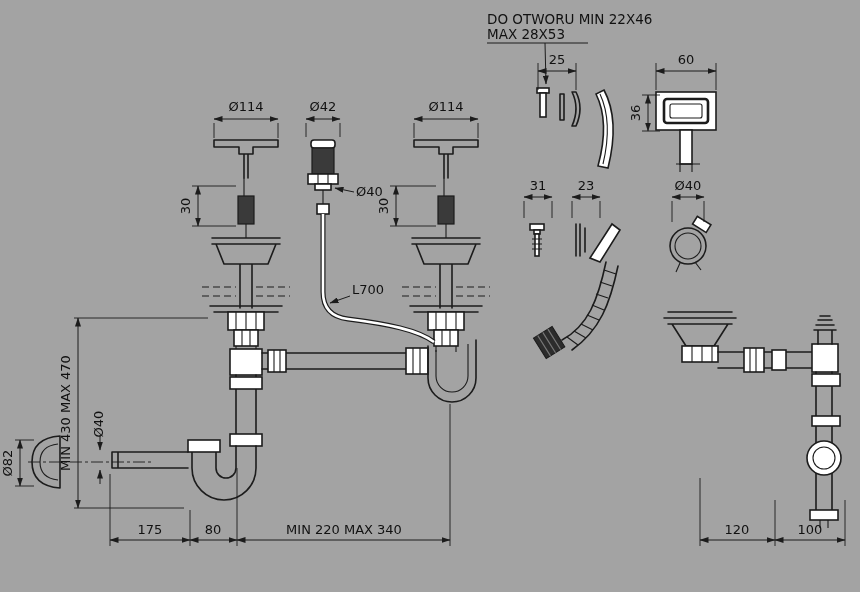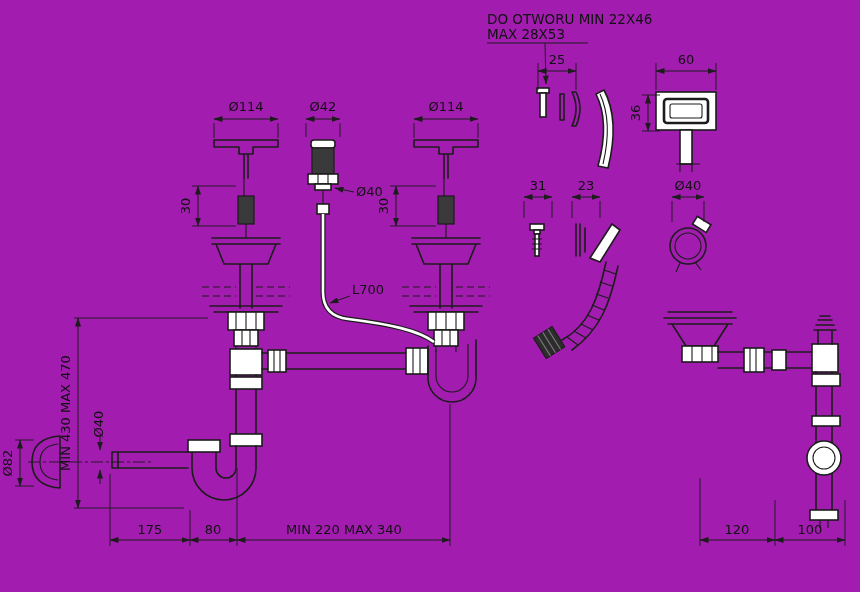--- a/index.html
+++ b/index.html
@@ -1,16 +1,16 @@
 <!DOCTYPE html>
 <html><head>
 <meta charset="utf-8">
 <style>
   html,body{margin:0;padding:0;background:#fff;}
-  .stage{position:relative;width:860px;height:592px;background:#a21caf;overflow:hidden;}
+  .stage{position:relative;width:860px;height:592px;background:#a3a3a3;overflow:hidden;}
   svg{display:block;width:860px;height:592px;}
   .outline{fill:none;stroke:#1c1c1c;stroke-width:1.6;stroke-linecap:round;stroke-linejoin:round;}
   .thin{fill:none;stroke:#1c1c1c;stroke-width:1.1;}
   .dim{fill:none;stroke:#1c1c1c;stroke-width:1;}
   .ext{fill:none;stroke:#1c1c1c;stroke-width:0.9;}
   .dash{fill:none;stroke:#1c1c1c;stroke-width:1.2;stroke-dasharray:7,4;}
   .cdash{fill:none;stroke:#1c1c1c;stroke-width:0.9;stroke-dasharray:12,3,3,3;}
   .darkfill{fill:#3a3a3a;stroke:#1c1c1c;stroke-width:1.2;}
   .whitefill{fill:#fff;stroke:#1c1c1c;stroke-width:1.6;}
   text{font-family:"DejaVu Sans","Liberation Sans",sans-serif;font-size:13px;fill:#111;}

